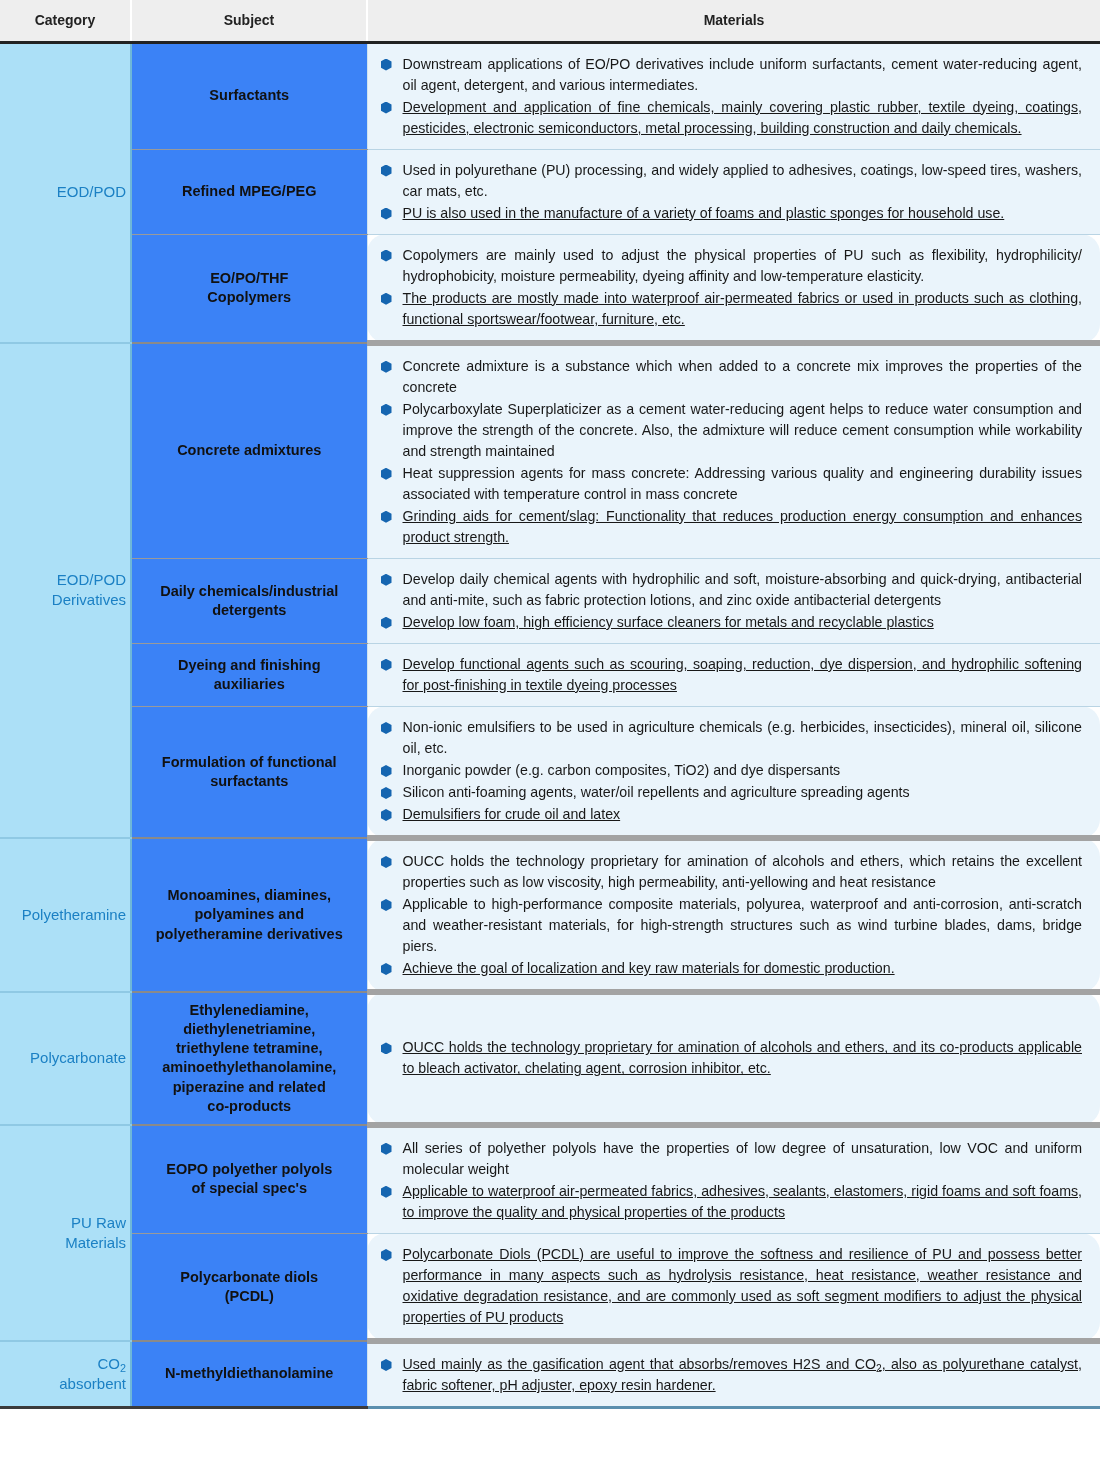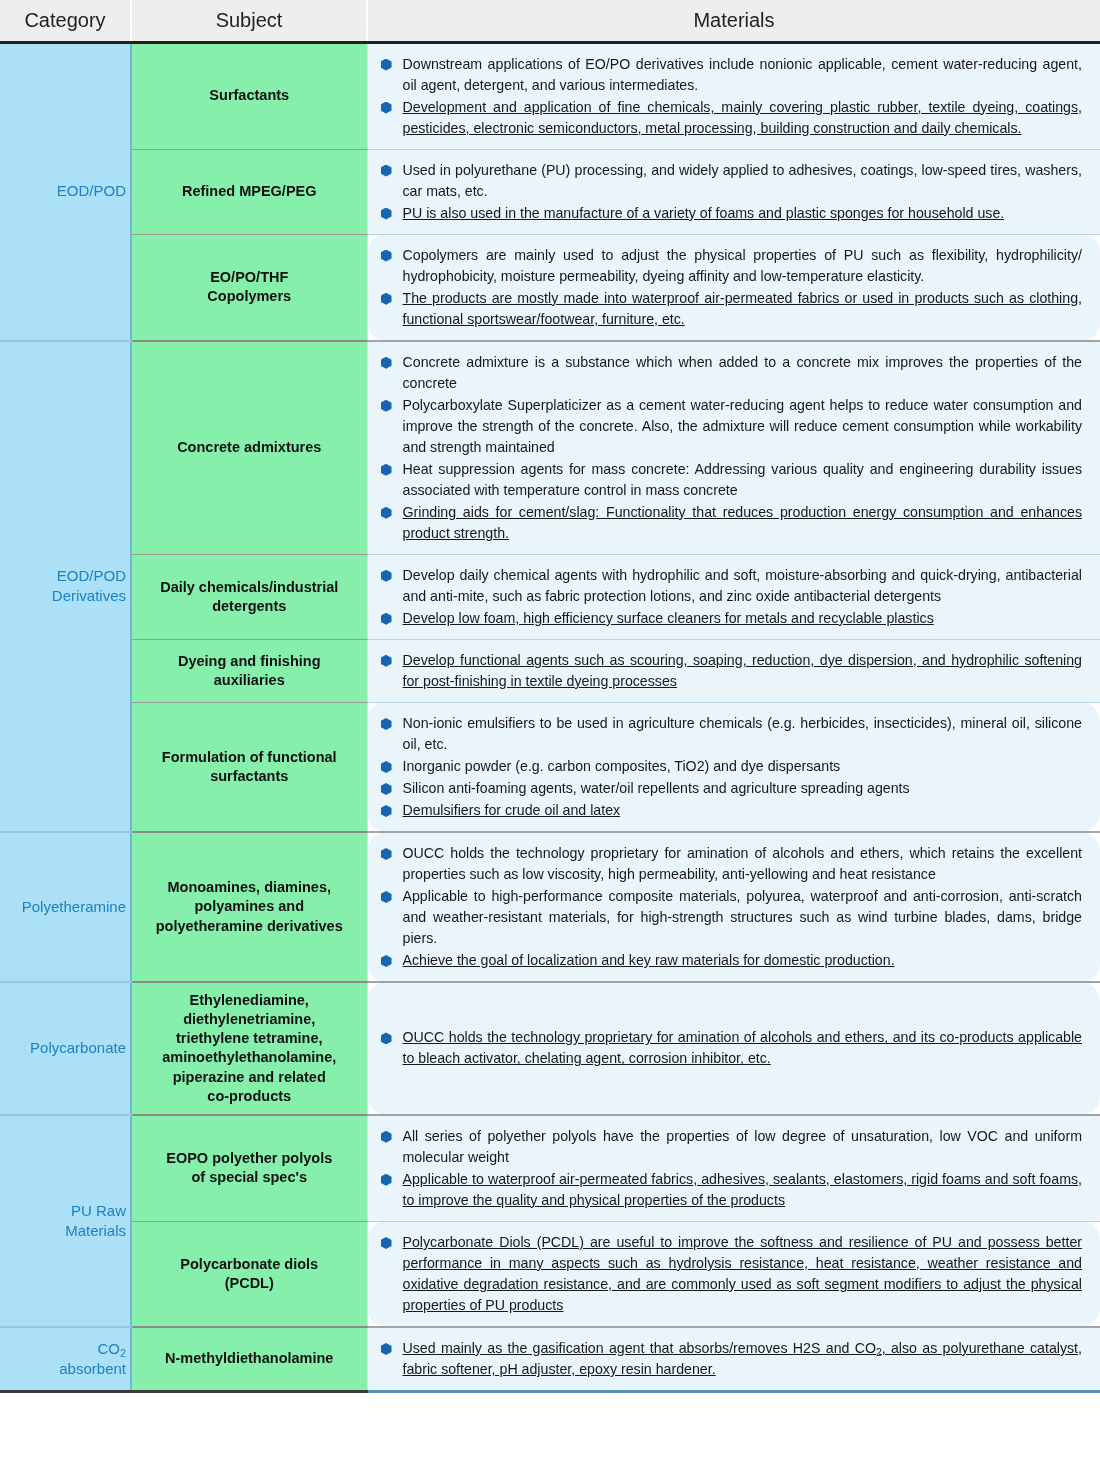--- a/index.html
+++ b/index.html
@@ -27,22 +27,22 @@
     table-layout: fixed;
   }
 
   col.col-category { width: 131px; }
   col.col-subject  { width: 236px; }
   col.col-contents { width: 733px; }
 
   
   thead th {
     background: #eeeeee;
-    font-weight: normal;
-    font-size: 20px;
+    font-weight: bold;
+    font-size: 14px;
     color: #222222;
     height: 42px;
     padding: 0 6px;
     text-align: center;
     vertical-align: middle;
     border-bottom: 3px solid #222222;
   }
   thead th.h-cat { border-right: 2px solid #ffffff; }
   thead th.h-sub { border-right: 2px solid #ffffff; }
 
@@ -55,42 +55,42 @@
     vertical-align: middle;
     line-height: 1.35;
     padding: 6px 4px;
     border-right: 2px solid #6fb7d8;
     border-bottom: 2px solid #8fc9e4;
   }
   td.category.last-cat { border-bottom: 3px solid #3b3b3b; }
 
   
   td.subject {
-    background: #86efac;
+    background: #3b82f6;
     color: #111111;
     font-size: 14.5px;
     font-weight: bold;
     text-align: center;
     vertical-align: middle;
     line-height: 1.32;
     padding: 8px 8px;
     border-bottom: 1.5px solid #9a9a9a;
     border-right: 1px solid #cfe4ef;
   }
   td.subject.group-end { border-bottom: 2px solid #8a8a8a; }
   td.subject.table-end { border-bottom: 3px solid #3b3b3b; }
 
   
   td.contents {
     background: #eaf4fb;
     vertical-align: middle;
     padding: 10px 18px 10px 12px;
     border-bottom: 1.5px solid #b9d4e4;
   }
-  td.contents.group-end { border-bottom: 2px solid #a3a3a3; border-radius: 19px; }
+  td.contents.group-end { border-bottom: 6px solid #a3a3a3; border-radius: 19px; }
   td.contents.table-end { border-bottom: 3px solid #5b8fae; }
 
   ul.bullets {
     list-style: none;
     margin: 0;
     padding: 0;
   }
   ul.bullets > li {
     position: relative;
     padding-left: 23px;
@@ -132,21 +132,21 @@
         <th class="h-sub">Subject</th>
         <th class="h-con">Materials</th>
       </tr>
     </thead>
     <tbody id="table-body">
         <tr>
           <td class="category" rowspan="3">EOD/POD</td>
           <td class="subject">Surfactants</td>
           <td class="contents">
             <ul class="bullets">
-              <li><span class="hexbullet"></span><span>Downstream applications of EO/PO derivatives include nonionic applicable, cement water-reducing agent, oil agent, detergent, and various intermediates.</span></li>
+              <li><span class="hexbullet"></span><span>Downstream applications of EO/PO derivatives include uniform surfactants, cement water-reducing agent, oil agent, detergent, and various intermediates.</span></li>
               <li><span class="hexbullet"></span><span>Development and application of fine chemicals, mainly covering plastic rubber, textile dyeing, coatings, pesticides, electronic semiconductors, metal processing, building construction and daily chemicals.</span></li>
             </ul>
           </td>
         </tr>
         <tr>
           <td class="subject">Refined MPEG/PEG</td>
           <td class="contents">
             <ul class="bullets">
               <li><span class="hexbullet"></span><span>Used in polyurethane (PU) processing, and widely applied to adhesives, coatings, low-speed tires, washers, car mats, etc.</span></li>
               <li><span class="hexbullet"></span><span>PU is also used in the manufacture of a variety of foams and plastic sponges for household use.</span></li>

